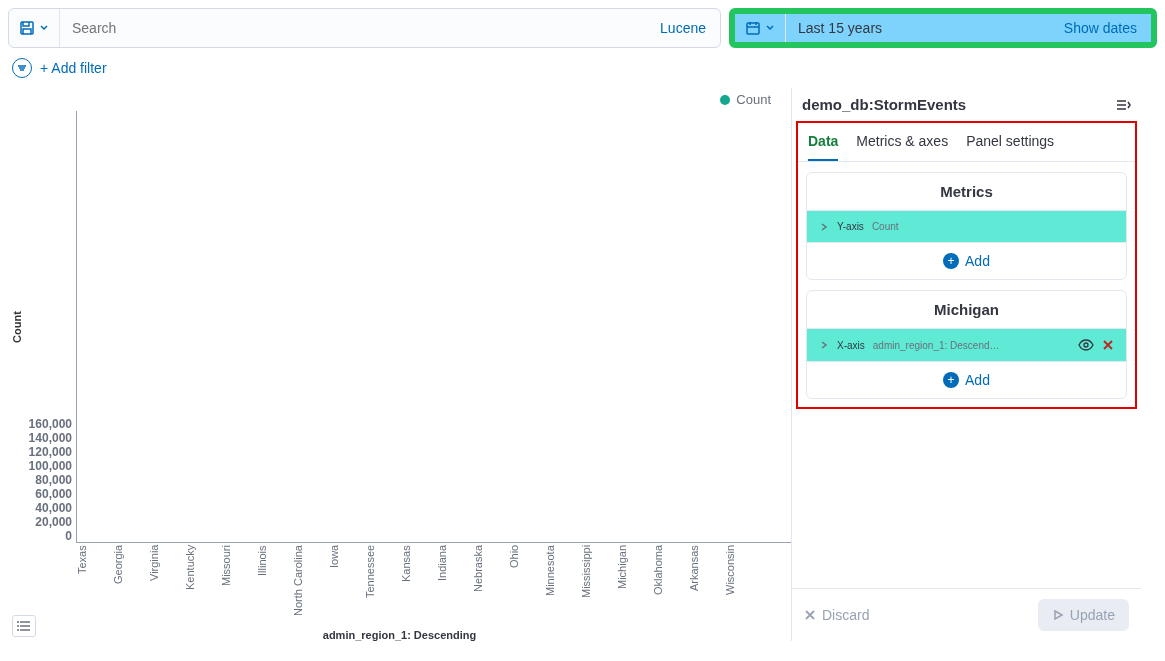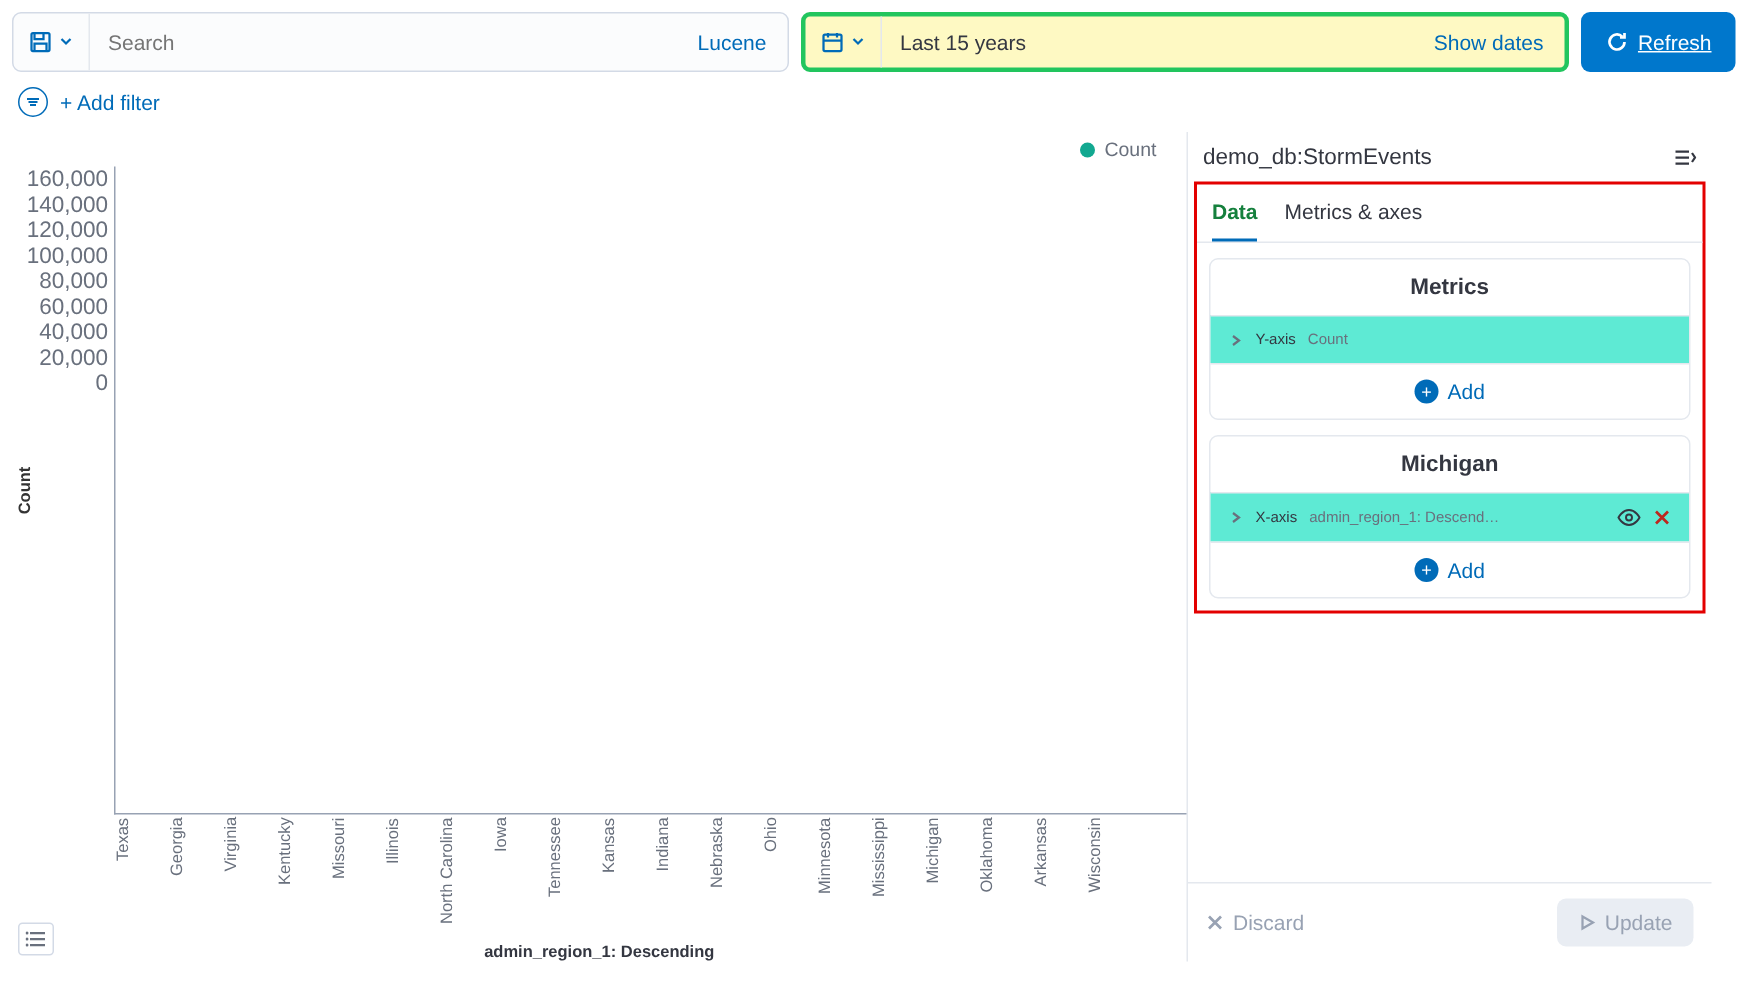--- a/index.html
+++ b/index.html
@@ -3,53 +3,53 @@
 <meta charset="utf-8">
 <style>
   * { box-sizing: border-box; margin: 0; padding: 0; font-family: -apple-system, BlinkMacSystemFont, "Segoe UI", Helvetica, Arial, sans-serif; }
   body { width: 1165px; height: 661px; background: #fff; font-size: 14px; color: #343741; overflow: hidden; }
 
   .topbar { display: flex; gap: 8px; padding: 8px 8px 0 8px; }
   .search-group { display: flex; flex: 1; border: 1px solid #d3dae6; border-radius: 6px; background: #fbfcfd; height: 40px; align-items: center; overflow: hidden; }
   .search-group .left-icon { display:flex; align-items:center; gap:4px; padding: 0 10px; border-right: 1px solid #e4e8ee; height: 100%; }
   .search-input { flex: 1; padding: 0 12px; color: #69707d; background: transparent; border: none; outline: none; font-size: 14px; }
   .lucene { padding: 0 14px; color: #006bb8; font-size: 14px; }
-  .time-group { display: flex; border: 3px solid #22c55e; border-radius: 6px; background: #fef9c3; height: 40px; align-items: center; width: 512px; }
+  .time-group { display: flex; border: 6px solid #22c55e; border-radius: 6px; background: #7dd3fc; height: 40px; align-items: center; width: 428px; }
   .time-group .left-icon { display:flex; align-items:center; gap:4px; padding: 0 10px; border-right: 1px solid #e4e8ee; height:100%; }
   .time-text { flex: 1; padding: 0 12px; color: #343741; }
   .showdates { padding: 0 14px; color: #006bb8; }
   .refresh-btn { display: flex; align-items: center; gap: 6px; background: #07c; color: #fff; padding: 0 16px; height: 40px; border-radius: 6px; font-size: 14px; font-weight: 500; }
   .refresh-btn span:last-child { text-decoration: underline; }
 
   .filterbar { display:flex; align-items:center; gap: 8px; padding: 10px 12px; }
   .filterbar .add-filter { color: #006bb8; }
   .circle-filter { width: 20px; height: 20px; border: 1.5px solid #006bb8; border-radius: 50%; display:flex; align-items:center; justify-content:center; }
 
   .main { display: flex; height: calc(100% - 100px); padding: 0 24px 8px 8px; gap: 0; }
   .chart-area { flex: 1; position: relative; display:flex; flex-direction:column; }
 
   .legend { text-align: right; padding: 4px 20px 4px 0; font-size: 13px; color: #69707d; display:flex; justify-content:flex-end; align-items:center; gap:6px;}
   .legend-dot { width: 10px; height: 10px; border-radius: 50%; background: #12a890; display:inline-block; }
 
   .plot-grid { display:flex; flex:1; }
   .ylabel-wrap { width: 18px; display:flex; align-items:center; justify-content:center; }
   .ylabel { transform: rotate(-90deg); font-size: 11px; font-weight: 700; color: #333; white-space: nowrap;}
-  .yaxislabels { width: 50px; display:flex; flex-direction:column; justify-content:flex-start; align-items:flex-end; font-size:15px; color:#69707d; padding: 0 4px 0 0;}
+  .yaxislabels { width: 50px; display:flex; flex-direction:column; justify-content:flex-end; align-items:flex-end; font-size:12px; color:#69707d; padding: 0 4px 0 0; font-weight: bold;}
   .bars-zone { flex:1; position:relative; border-left:1px solid #98a2b3; border-bottom:1px solid #98a2b3; }
   .bars-row { position:absolute; left:0; right:0; bottom:0; top:0; display:flex; align-items:flex-end; padding: 0 6px; gap: 6px; }
   .bar { background: #12a890; width: 100%; }
   .bar-slot { flex:1; display:flex; align-items:flex-end; max-width: 30px;}
   .xaxislabels { display:flex; padding: 2px 0 0 68px; gap:6px; }
   .xlabel { flex:1; max-width:30px; font-size:11px; color:#69707d; writing-mode: vertical-rl; transform: rotate(180deg); text-align: right; height: 80px; }
   .xtitle { text-align:center; font-size:11px; font-weight:700; padding-top: 4px; }
 
   .legend-btn { position:absolute; bottom: 4px; left: 4px; width: 24px; height: 22px; border: 1px solid #d3dae6; border-radius: 3px; display:flex; align-items:center; justify-content:center; color:#69707d;}
 
   .side-panel { width: 350px; border-left: 1px solid #e4e8ee; display:flex; flex-direction:column; }
-  .panel-header { display:flex; align-items:center; justify-content:space-between; padding: 8px 10px; font-weight: 400; font-size: 15px;}
+  .panel-header { display:flex; align-items:center; justify-content:space-between; padding: 8px 10px; font-weight: 700; font-size: 15px;}
   .highlight-box { border: 2px solid #e30000; margin: 0 4px; padding-bottom: 8px; }
   .tabs { display:flex; gap:18px; border-bottom: 1px solid #e4e8ee; padding: 0 10px; }
   .tab { padding: 10px 0; font-size: 14px; color: #343741; }
   .tab.active { color:#15803d; font-weight: 600; border-bottom: 2px solid #006bb8; }
 
   .block { border:1px solid #e4e8ee; border-radius:6px; margin: 10px 8px 0 8px; background: #fff; text-align: center; }
   .block-title { font-weight:700; padding: 10px 12px; font-size:15px;}
   .block-item { display:flex; align-items:center; gap:8px; padding: 10px 12px; background: #5eead4; border-top: 1px solid #e4e8ee; font-size: 10px;}
   .block-item .chev { color:#69707d; }
   .block-item .main-text { font-weight: 500; }
@@ -86,26 +86,20 @@
       <svg width="16" height="16" viewBox="0 0 16 16" fill="none" stroke="#006bb8" stroke-width="1.5">
           <rect x="2" y="3" width="12" height="11" rx="1"></rect>
           <path d="M2 7h12M5 2v3M11 2v3"></path>
         </svg>
       <svg width="10" height="10" viewBox="0 0 10 10" fill="none" stroke="#006bb8" stroke-width="1.5">
           <path d="M2 3l3 3 3-3"></path>
         </svg>
     </div>
     <div class="time-text">Last 15 years</div>
     <div class="showdates">Show dates</div>
-  </div>
-  <div class="refresh-btn">
-    <svg width="16" height="16" viewBox="0 0 16 16" fill="none" stroke="#fff" stroke-width="1.8">
-        <path d="M13 8a5 5 0 1 1-1.5-3.6M13 2v3h-3"></path>
-      </svg>
-    <span>Refresh</span>
   </div>
 </div>
 
 <div class="filterbar">
   <div class="circle-filter">
     <svg width="10" height="10" viewBox="0 0 10 10" fill="none" stroke="#006bb8" stroke-width="1.4">
         <path d="M1 3h8M2 5h6M3 7h4"></path>
       </svg>
   </div>
   <div class="add-filter">+ Add filter</div>
@@ -230,20 +224,21 @@
     <div class="panel-header">
       <span>demo_db:StormEvents</span>
       <svg width="16" height="14" viewBox="0 0 16 14" fill="none" stroke="#343741" stroke-width="1.5">
           <path d="M2 3h9M2 7h9M2 11h9M13 4l2 3-2 3"></path>
         </svg>
     </div>
     <div class="highlight-box">
       <div class="tabs">
         <div class="tab active">Data</div>
         <div class="tab">Metrics &amp; axes</div>
+        <div class="tab">Panel settings</div>
       </div>
 
       <div class="block">
         <div class="block-title">Metrics</div>
         <div class="block-item">
           <svg class="chev" width="10" height="10" viewBox="0 0 10 10" fill="none" stroke="#69707d" stroke-width="1.5">
               <path d="M3 2l4 3-4 3"></path>
             </svg>
           <span class="main-text">Y-axis</span>
           <span class="sub-text">Count</span>

